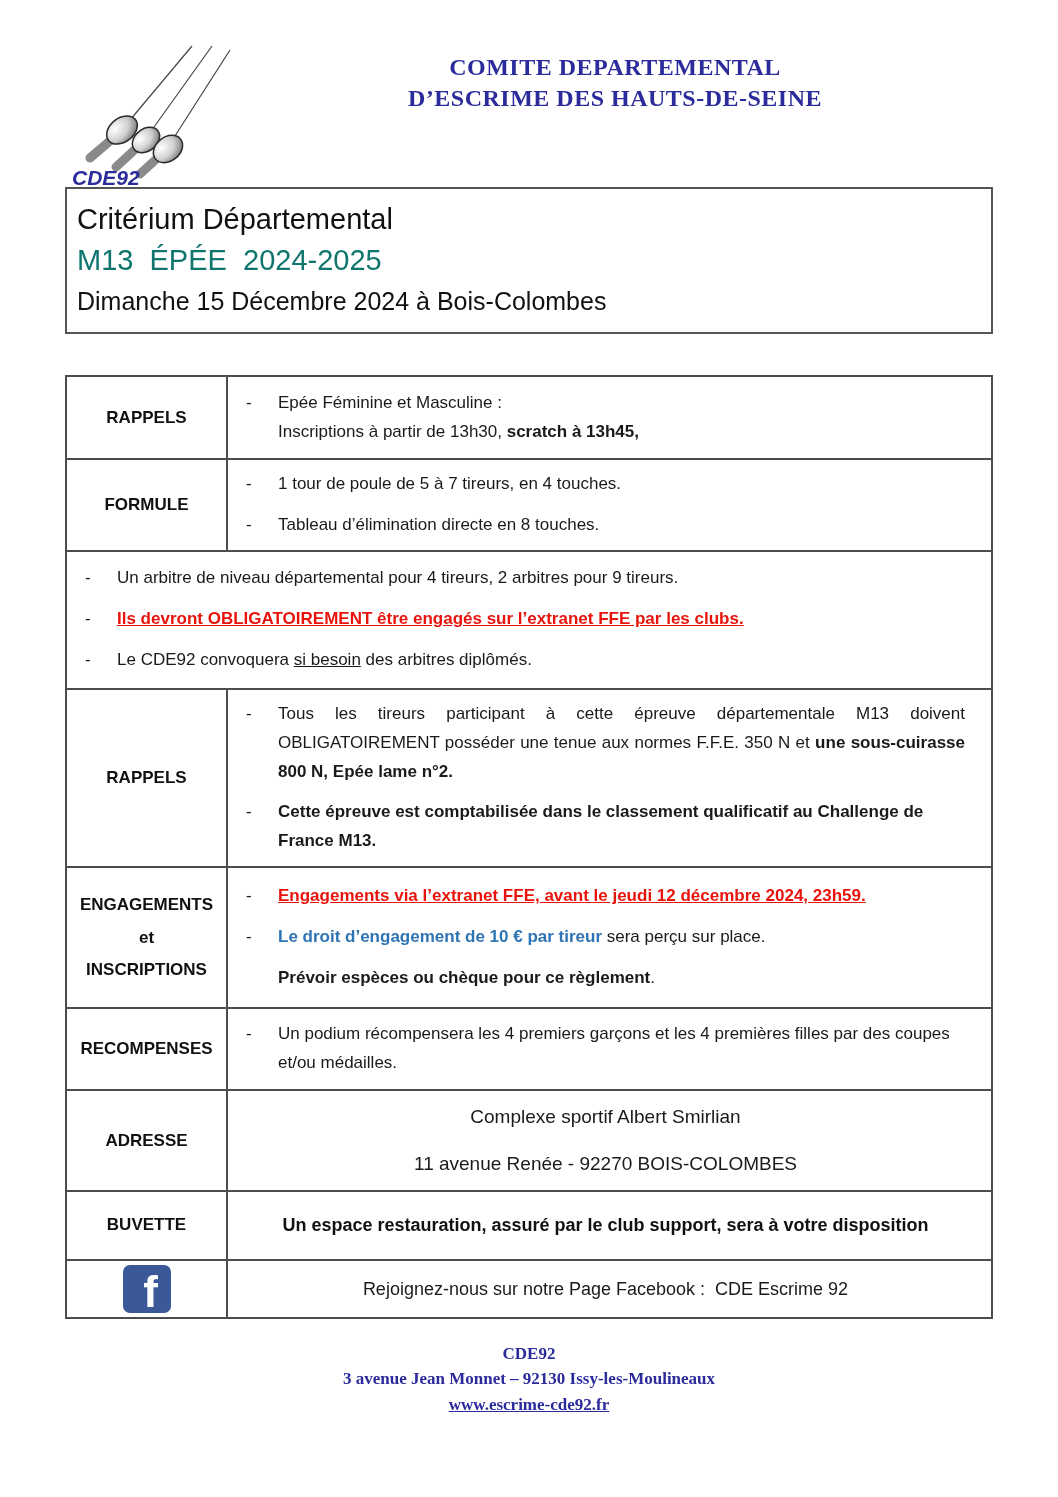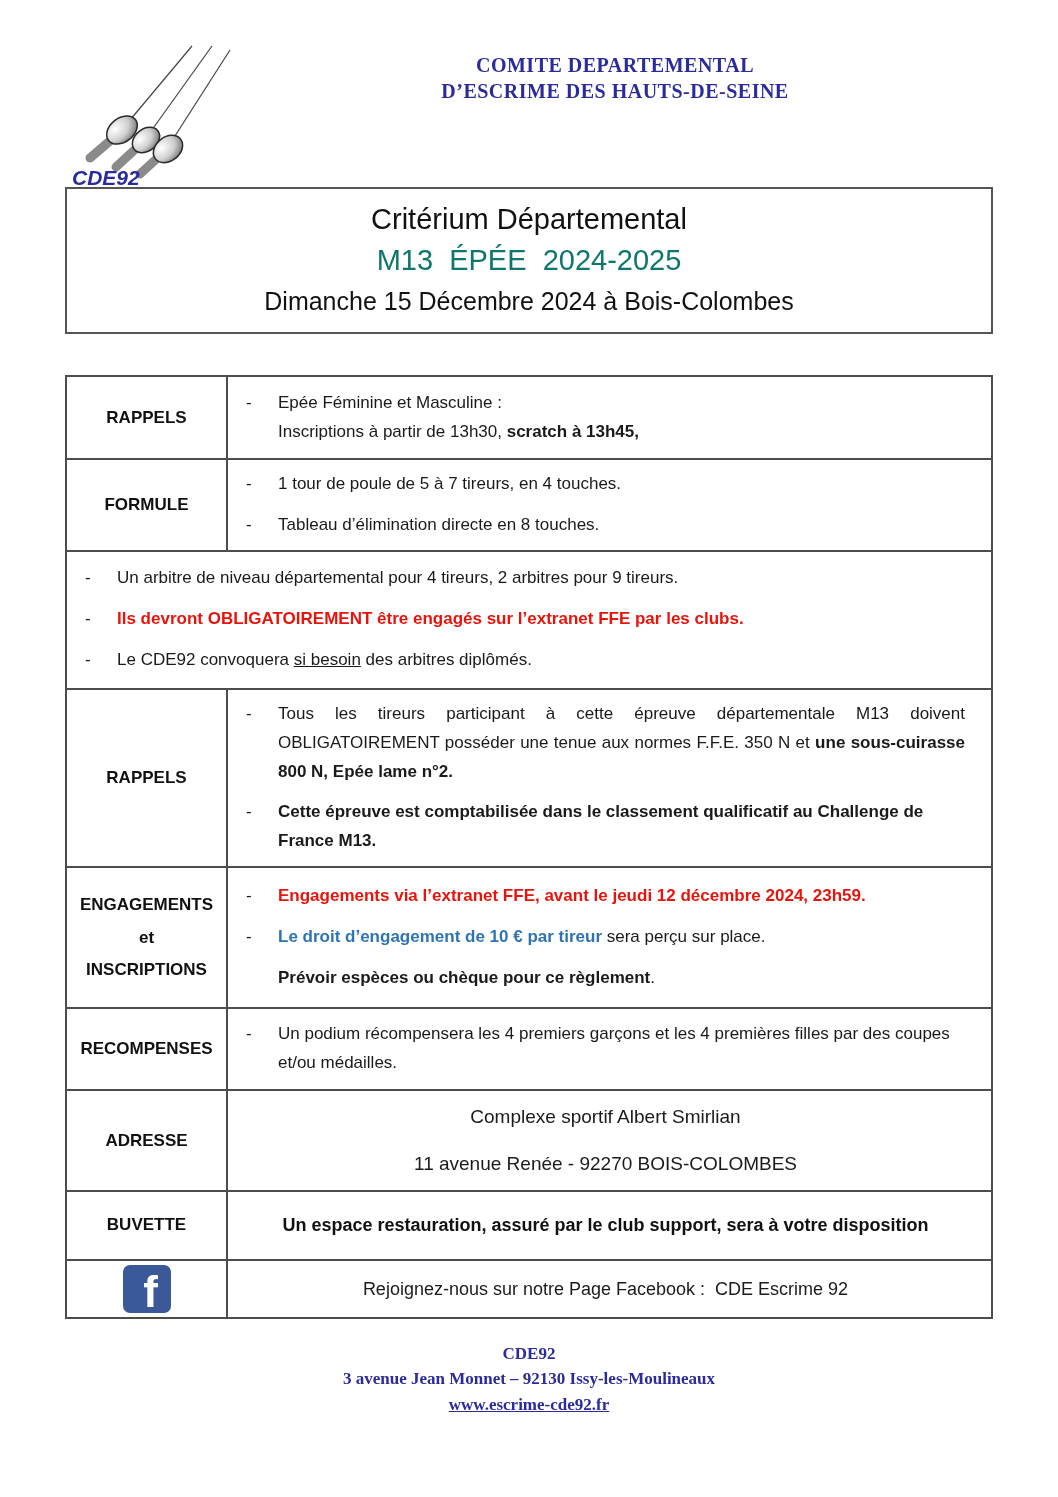--- a/index.html
+++ b/index.html
@@ -11,28 +11,28 @@
     color:#1a1a1a;
     overflow:hidden;
     box-sizing:border-box;
   }
   
   .header{display:flex;align-items:flex-start;padding:40px 60px 0 62px;height:135px;}
   .logo-wrap{width:170px;flex:0 0 170px;}
   .org-title{
     flex:1;text-align:center;margin-top:12px;
     font-family:"Liberation Serif","DejaVu Serif",serif;
-    font-weight:bold;font-size:20px;line-height:1.3;
+    font-weight:bold;font-size:24px;line-height:1.3;
     color:#2B2B9B;letter-spacing:.5px;
   }
   
   .title-box{
     margin:12px 65px 0 65px;width:928px;box-sizing:border-box;
     border:2px solid #555;
-    text-align:center;padding:14px 10px 16px 10px;
+    text-align:left;padding:14px 10px 16px 10px;
   }
   .title-line1{font-size:29px;color:#111;}
   .title-line2{font-size:29px;color:#0f766e;margin-top:8px;}
   .title-line3{font-size:25px;color:#111;margin-top:10px;}
   
   .spec-table{
     margin:41px 65px 0 65px;width:928px;box-sizing:border-box;
     border:2px solid #4d4d4d;
   }
   .row{display:flex;box-sizing:border-box;}
@@ -48,21 +48,21 @@
     padding:10px 26px 10px 18px;box-sizing:border-box;
     font-size:17px;line-height:1.7;color:#1a1a1a;
   }
   .bullet{display:flex;}
   .bullet + .bullet{margin-top:12px;}
   .bullet .dash{flex:0 0 32px;}
   .bullet .txt{flex:1;}
   .cont-line{margin-left:32px;margin-top:12px;}
   .justify{text-align:justify;}
   .b{font-weight:bold;}
-  .red{color:#E8140C;font-weight:bold;}
+  .red{color:#E8140C;font-weight:bold;text-decoration:underline;}
   .blue{color:#2E74B5;font-weight:bold;}
   .ul{text-decoration:underline;}
   .centered{text-align:center;}
   .adresse-line{font-size:19px;}
   .adresse-line + .adresse-line{margin-top:14px;}
   .securite-text{
     font-size:19px;font-weight:bold;color:#2B2B9B;line-height:1.45;text-align:center;
   }
   .buvette-text{font-size:18px;font-weight:bold;color:#111;text-align:center;}
   .fb-text{font-size:18px;color:#1a1a1a;text-align:center;}

